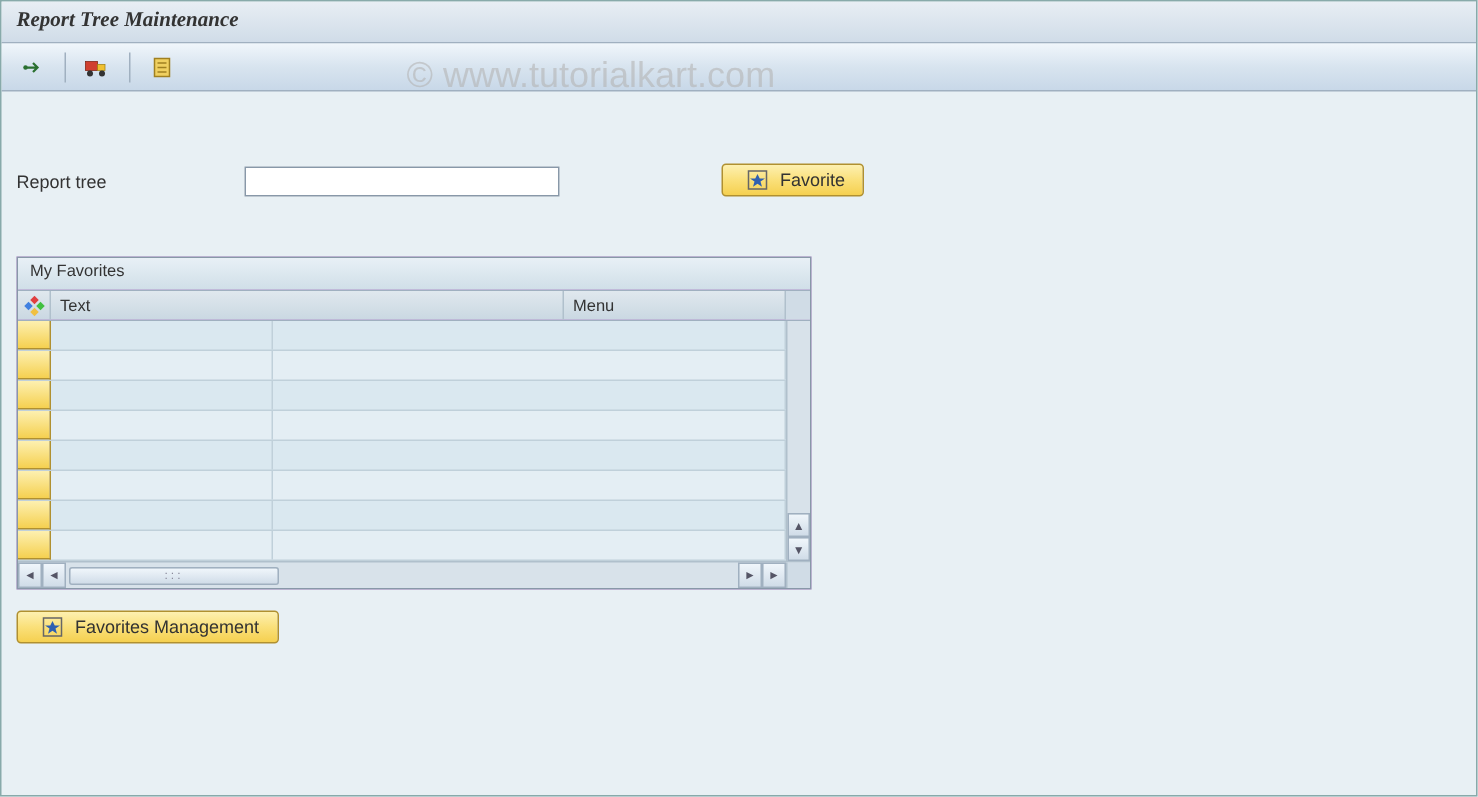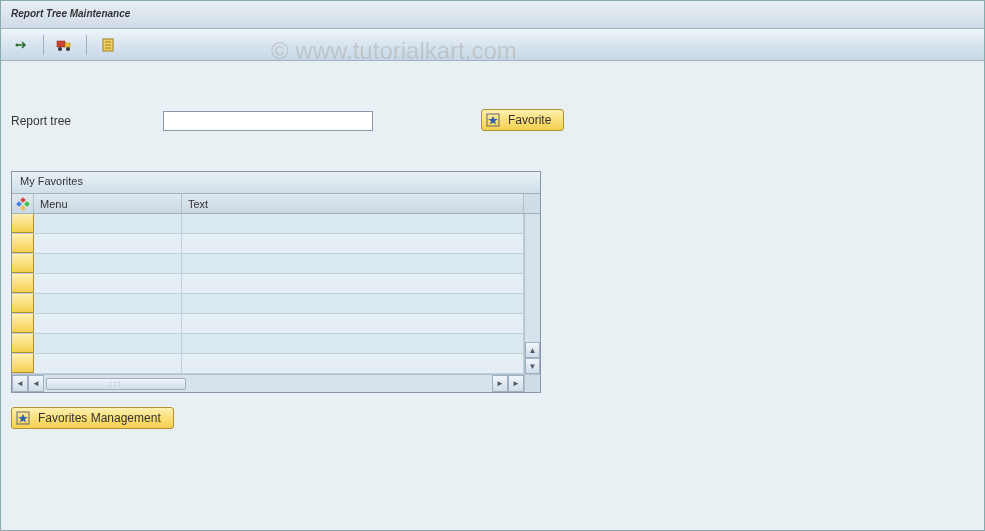--- a/index.html
+++ b/index.html
@@ -17,24 +17,25 @@
       position: relative;
       border: 1px solid #8aa;
     }
     .title-bar {
       background: linear-gradient(to bottom, #e8eef4 0%, #d0dce8 100%);
       height: 28px;
       padding: 5px 10px;
       border-bottom: 1px solid #a0b0c0;
     }
     .title-bar .title {
-      font-size: 10px;
+      font-size: 14px;
       font-weight: bold;
       font-style: italic;
       color: #333;
+      font-family: Liberation Serif, serif;
     }
     .toolbar {
       background: linear-gradient(to bottom, #f0f6fb 0%, #d8e4ef 50%, #c8d8e8 100%);
       height: 32px;
       padding: 3px 8px;
       border-bottom: 1px solid #a0b0c0;
       display: flex;
       align-items: center;
       gap: 4px;
     }
@@ -76,21 +77,21 @@
       border: 1px solid #8898a8;
       background: #fff;
       padding: 0 3px;
       font-size: 12px;
     }
     .sap-button {
       background: linear-gradient(to bottom, #fdf0b0 0%, #fae07a 50%, #f5d050 100%);
       border: 1px solid #b09030;
       border-radius: 3px;
       height: 22px;
-      padding: 0 12px 0 4px;
+      padding: 0 12px 0 16px;
       cursor: pointer;
       display: inline-flex;
       align-items: center;
       gap: 8px;
       font-size: 12px;
       color: #333;
     }
     .btn-icon-box {
       width: 14px;
       height: 14px;
@@ -329,22 +330,22 @@
     <div class="grid">
       <div class="grid-header">
         <div class="row-selector-col">
           <svg width="14" height="14">
             <rect x="5" y="1" width="4" height="4" fill="#e04040" transform="rotate(45 7 3)"></rect>
             <rect x="1" y="5" width="4" height="4" fill="#4080e0" transform="rotate(45 3 7)"></rect>
             <rect x="9" y="5" width="4" height="4" fill="#40c040" transform="rotate(45 11 7)"></rect>
             <rect x="5" y="9" width="4" height="4" fill="#f0c040" transform="rotate(45 7 11)"></rect>
           </svg>
         </div>
+        <div class="col col-text">Text</div>
         <div class="col col-menu">Menu</div>
-        <div class="col col-text">Text</div>
         <div class="col-scroll"></div>
       </div>
       <div class="grid-body">
         <div class="grid-rows">
           <div class="grid-row">
             <div class="row-selector"></div>
             <div class="cell cell-menu"></div>
             <div class="cell cell-text"></div>
           </div>
           <div class="grid-row">

